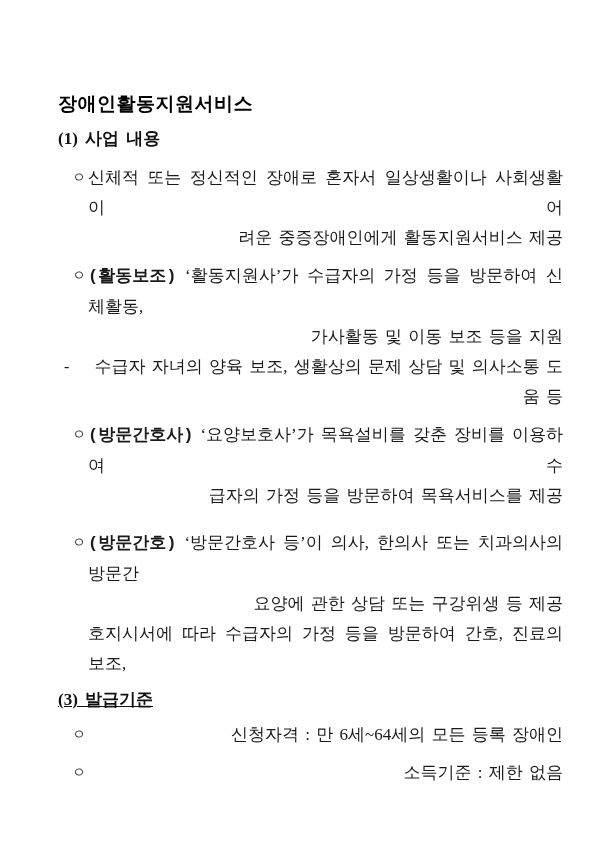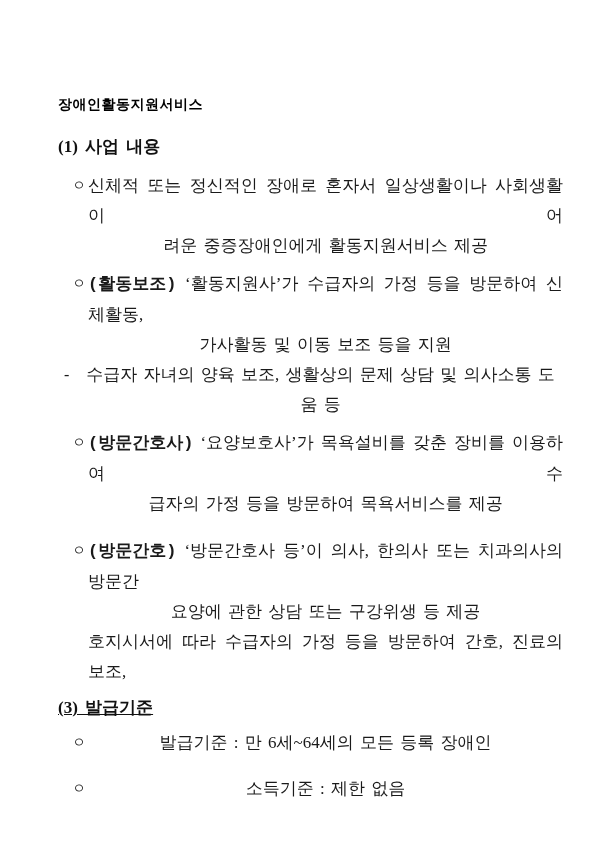--- a/index.html
+++ b/index.html
@@ -12,56 +12,56 @@
   }
   .page {
     box-sizing: border-box;
     width: 600px; height: 849px;
     padding: 92px 37px 0 58px;
   }
   .doc-title {
     margin: 0;
     font-family: "Liberation Sans", "DejaVu Sans", sans-serif;
     font-weight: 800;
-    font-size: 14px;
+    font-size: 19px;
     line-height: 24px;
     letter-spacing: 0.5px;
     color: #000000;
   }
   .heading {
     font-weight: 700;
     font-size: 17px;
     line-height: 30px;
     word-spacing: 3px;
     color: #111111;
   }
   .block { margin: 0; }
   .line {
     position: relative;
     font-size: 17px;
     line-height: 30px;
     padding-left: 30px;
     word-spacing: 2px;
-    text-align: center;
+    text-align: right;
   }
   .line .marker {
     position: absolute;
     left: 14px; top: 0;
     font-size: 14px;
     line-height: 30px;
   }
   .dash .line { padding-left: 20px; }
   .dash .line .marker { left: 6px; font-size: 16px; }
   .justify {
     text-align: justify;
     text-align-last: justify;
   }
   .bold-label { font-weight: 700; font-family: Liberation Mono, monospace; }
   
-  .mt16 { margin-top: 16px; }
+  .mt16 { margin-top: 8px; }
   .mt9  { margin-top: 9px; }
   .mt8  { margin-top: 8px; }
   .mt0  { margin-top: 0; }
   .mt17 { margin-top: 17px; }
   .mt6  { margin-top: 6px; text-decoration: underline; }
   .mt5  { margin-top: 5px; }
 </style>
 </head>
 <body>
 
@@ -114,21 +114,21 @@
     </div>
     <div class="line justify">
       <span class="txt">호지시서에 따라 수급자의 가정 등을 방문하여 간호, 진료의 보조,</span>
     </div>
   </div>
 
   <div class="heading mt6">(3) 발급기준</div>
 
   <div class="block mt5">
     <div class="line">
-      <span class="marker">ㅇ</span><span class="txt">발급기준 : 만 6세~64세의 모든 등록 장애인</span>
+      <span class="marker">ㅇ</span><span class="txt">신청자격 : 만 6세~64세의 모든 등록 장애인</span>
     </div>
   </div>
 
   <div class="block mt16">
     <div class="line">
       <span class="marker">ㅇ</span><span class="txt">소득기준 : 제한 없음</span>
     </div>
   </div>
 
 </div>

